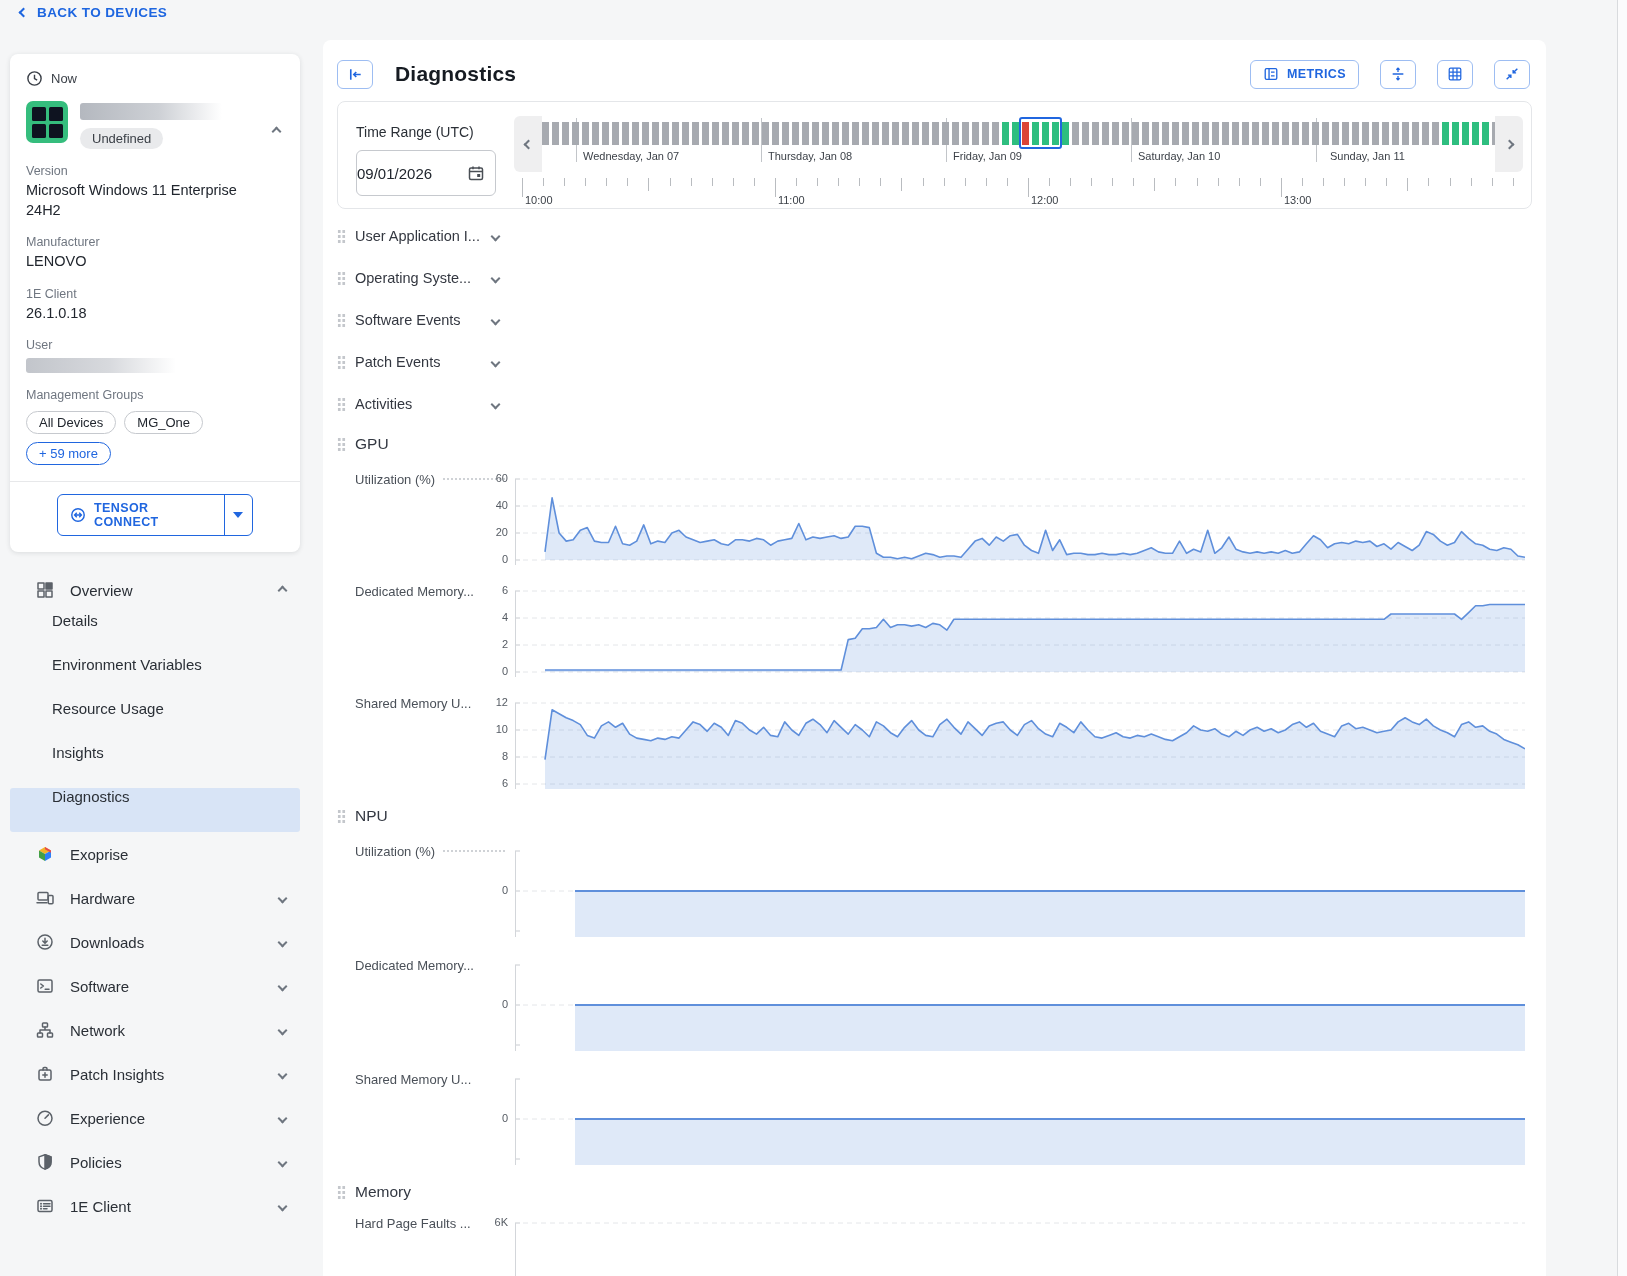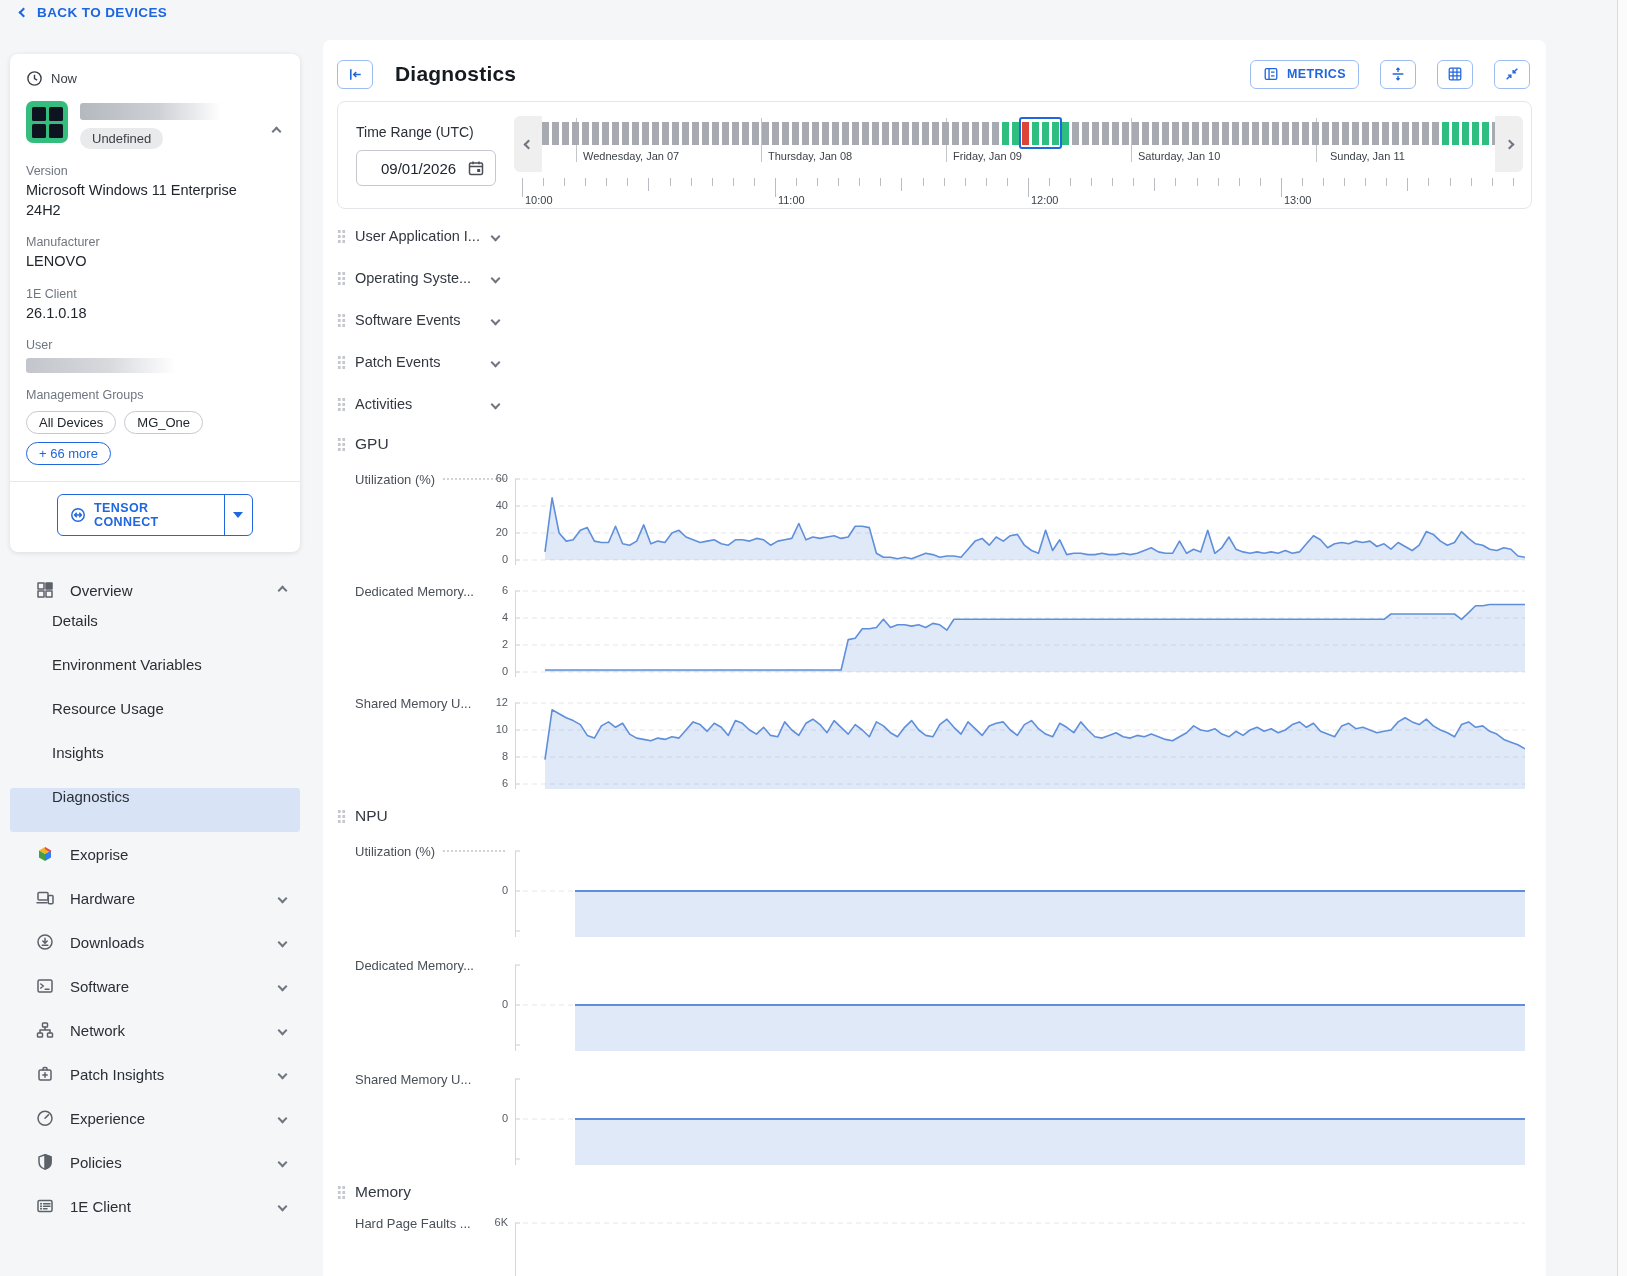--- a/index.html
+++ b/index.html
@@ -57,22 +57,22 @@
   .main-header { display:flex; align-items:center; height:42px; margin:13px 16px 0 14px; }
   .hdr-btn { width:36px; height:29px; border:1px solid #9dbdf2; border-radius:6px; background:#fff; display:flex; align-items:center; justify-content:center; cursor:pointer; }
   .page-title { font-size:21px; font-weight:bold; color:#161b22; margin-left:22px; letter-spacing:.2px; }
   .hdr-right { margin-left:auto; display:flex; gap:21px; align-items:center; }
   .metrics-btn { display:flex; align-items:center; gap:8px; border:1px solid #9dbdf2; border-radius:6px; height:29px; padding:0 12px;
                  color:#2066df; font-size:12.5px; font-weight:bold; letter-spacing:.4px; background:#fff; cursor:pointer; }
 
   
   .range-card { position:relative; margin:6px 14px 0; height:108px; border:1px solid #e4e6e9; border-radius:8px; background:#fff; }
   .tr-label { position:absolute; left:18px; top:22px; font-size:14px; color:#2a2f36; }
-  .date-input { position:absolute; left:18px; top:48px; width:140px; height:36px; border:1px solid #c6c9ce; border-radius:6px;
-                display:flex; align-items:center; justify-content:space-between; padding:0 10px 0 24px; font-size:15px; color:#21262e; cursor:pointer; }
+  .date-input { position:absolute; left:18px; top:48px; width:140px; height:46px; border:1px solid #c6c9ce; border-radius:6px;
+                display:flex; align-items:center; justify-content:space-between; padding:0 10px 0 0; font-size:15px; color:#21262e; cursor:pointer; }
   .strip { position:absolute; left:176px; top:14px; right:8px; height:58px; display:flex; }
   .strip-btn { flex:0 0 28px; height:56px; background:#efeff0; display:flex; align-items:center; justify-content:center; cursor:pointer; }
   .strip-btn.l { border-radius:6px 0 0 6px; }
   .strip-btn.r { border-radius:0 6px 6px 0; }
   .bars-wrap { flex:1; position:relative; overflow:hidden; }
   .bars-row { position:absolute; left:0; top:6px; height:23px; display:flex; gap:3px; }
   .tbar { flex:0 0 7px; height:23px; background:#a7aab0; }
   .day-sep { position:absolute; top:2px; height:44px; width:1px; background:#c2c5c9; }
   .day-label { position:absolute; top:34px; font-size:11px; color:#3c4148; white-space:nowrap; }
   .sel-box { position:absolute; border:2px solid #2066df; border-radius:3px; top:1px; height:32px; }
@@ -143,21 +143,21 @@
           <div class="field-value">LENOVO</div>
           <div class="field-label">1E Client</div>
           <div class="field-value">26.1.0.18</div>
           <div class="field-label">User</div>
           <div class="blur-user"></div>
         </div>
       <div class="field-label">Management Groups</div>
       <div class="chips" id="group-chips">
           <span class="chip">All Devices</span>
           <span class="chip">MG_One</span>
-          <span class="chip more">+ 66 more</span>
+          <span class="chip more">+ 59 more</span>
         </div>
       <div class="card-divider"></div>
       <div class="tensor-btn">
         <span class="tensor-main">
           <span>
             <svg width="16" height="16" viewBox="0 0 18 18" fill="none" stroke="#2066df" stroke-width="1.6">
                 <circle cx="9" cy="9" r="7"></circle>
                 <path d="M5.2 9h7.6M7.6 6.6L5.2 9l2.4 2.4M10.4 6.6L12.8 9l-2.4 2.4"></path>
               </svg>
           </span>

